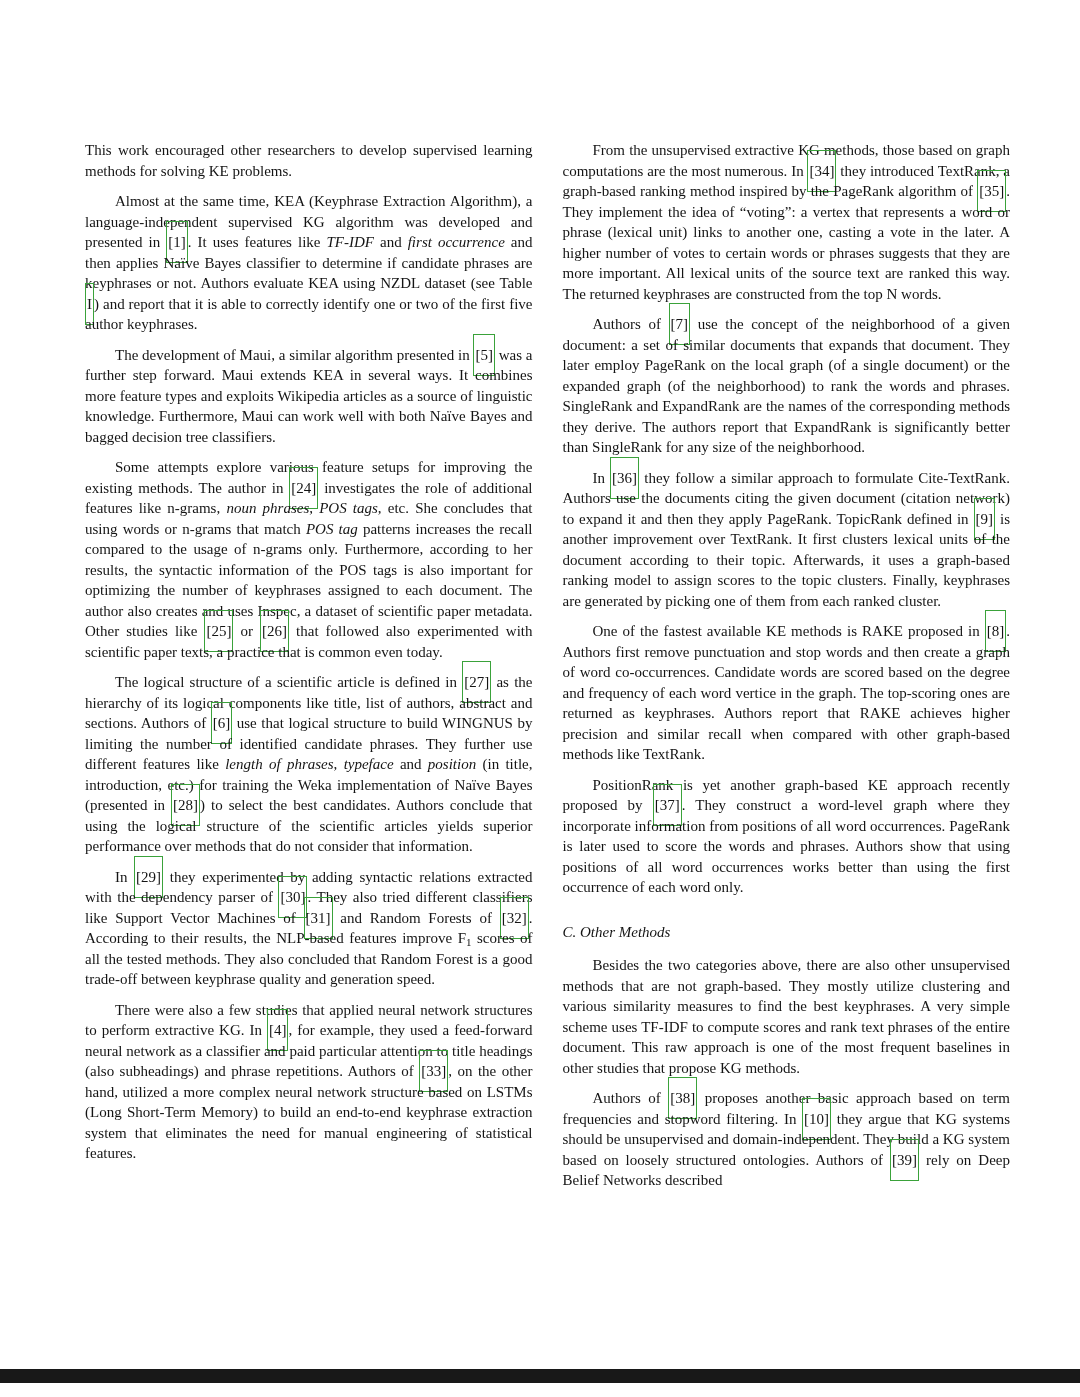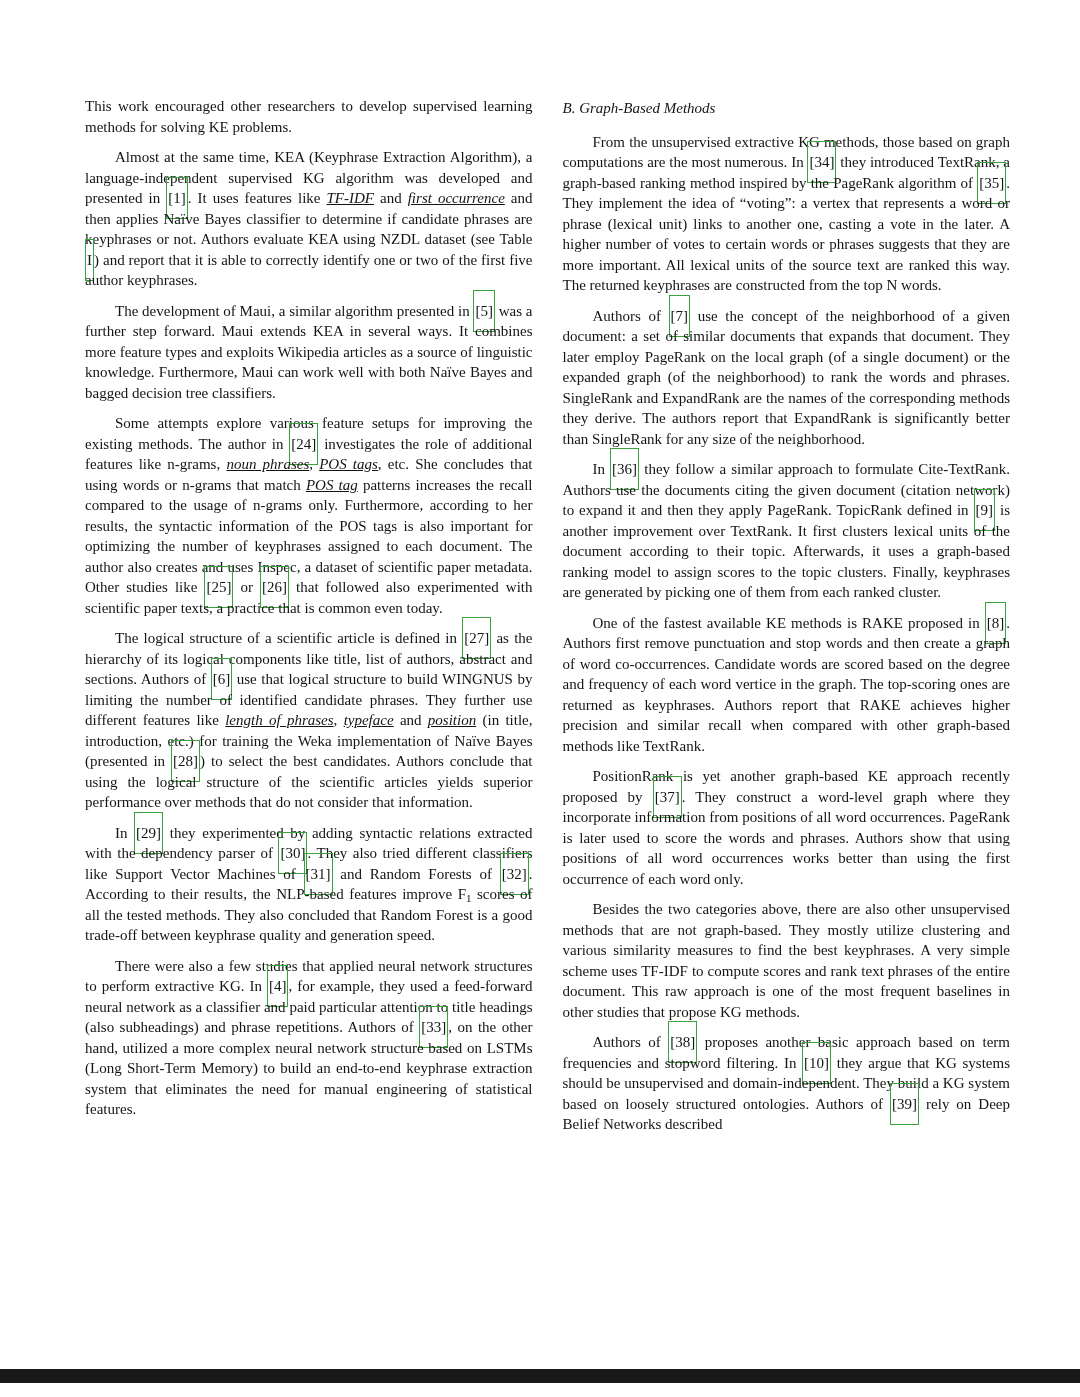--- a/index.html
+++ b/index.html
@@ -22,20 +22,21 @@
   }
   .columns {
     display: flex;
     gap: 30px;
   }
   .column {
     flex: 1 1 0;
     text-align: justify;
     font-size: 15px;
     line-height: 20.5px;
+    margin-top: 44px;
   }
   .para {
     margin: 0 0 10px 0;
   }
   .para.indent {
     text-indent: 2em;
   }
   .section-heading {
     font-size: 15px;
     font-weight: normal;
@@ -45,21 +46,21 @@
     text-indent: 0;
   }
   .section-heading.spaced-top {
     margin-top: 24px;
   }
   .cite {
     border: 1.5px solid #3aa23a;
     padding: 12px 1px;
     cursor: pointer;
   }
-  i { font-style: italic; text-decoration: underline; }
+  i { font-style: italic; }
   sub {
     font-size: 11px;
     vertical-align: -3px;
     line-height: 0;
   }
   .bottom-bar {
     position: absolute;
     left: 0;
     bottom: 0;
     width: 1080px;
@@ -75,24 +76,24 @@
     <div class="column">
         <p class="para">This work encouraged other researchers to develop supervised learning methods for solving KE problems.</p>
         <p class="para indent">Almost at the same time, KEA (Keyphrase Extraction Algorithm), a language-independent supervised KG algorithm was developed and presented in <span class="cite">[1]</span>. It uses features like <i>TF-IDF</i> and <i>first occurrence</i> and then applies Naïve Bayes classifier to determine if candidate phrases are keyphrases or not. Authors evaluate KEA using NZDL dataset (see Table <span class="cite">I</span>) and report that it is able to correctly identify one or two of the first five author keyphrases.</p>
         <p class="para indent">The development of Maui, a similar algorithm presented in <span class="cite">[5]</span> was a further step forward. Maui extends KEA in several ways. It combines more feature types and exploits Wikipedia articles as a source of linguistic knowledge. Furthermore, Maui can work well with both Naïve Bayes and bagged decision tree classifiers.</p>
         <p class="para indent">Some attempts explore various feature setups for improving the existing methods. The author in <span class="cite">[24]</span> investigates the role of additional features like n-grams, <i>noun phrases</i>, <i>POS tags</i>, etc. She concludes that using words or n-grams that match <i>POS tag</i> patterns increases the recall compared to the usage of n-grams only. Furthermore, according to her results, the syntactic information of the POS tags is also important for optimizing the number of keyphrases assigned to each document. The author also creates and uses Inspec, a dataset of scientific paper metadata. Other studies like <span class="cite">[25]</span> or <span class="cite">[26]</span> that followed also experimented with scientific paper texts, a practice that is common even today.</p>
         <p class="para indent">The logical structure of a scientific article is defined in <span class="cite">[27]</span> as the hierarchy of its logical components like title, list of authors, abstract and sections. Authors of <span class="cite">[6]</span> use that logical structure to build WINGNUS by limiting the number of identified candidate phrases. They further use different features like <i>length of phrases</i>, <i>typeface</i> and <i>position</i> (in title, introduction, etc.) for training the Weka implementation of Naïve Bayes (presented in <span class="cite">[28]</span>) to select the best candidates. Authors conclude that using the logical structure of the scientific articles yields superior performance over methods that do not consider that information.</p>
         <p class="para indent">In <span class="cite">[29]</span> they experimented by adding syntactic relations extracted with the dependency parser of <span class="cite">[30]</span>. They also tried different classifiers like Support Vector Machines of <span class="cite">[31]</span> and Random Forests of <span class="cite">[32]</span>. According to their results, the NLP-based features improve F<sub>1</sub> scores of all the tested methods. They also concluded that Random Forest is a good trade-off between keyphrase quality and generation speed.</p>
         <p class="para indent">There were also a few studies that applied neural network structures to perform extractive KG. In <span class="cite">[4]</span>, for example, they used a feed-forward neural network as a classifier and paid particular attention to title headings (also subheadings) and phrase repetitions. Authors of <span class="cite">[33]</span>, on the other hand, utilized a more complex neural network structure based on LSTMs (Long Short-Term Memory) to build an end-to-end keyphrase extraction system that eliminates the need for manual engineering of statistical features.</p>
       </div>
     <div class="column">
-        <h3 class="section-heading">B. Graph-Based Methods</h3>
         <p class="para indent">From the unsupervised extractive KG methods, those based on graph computations are the most numerous. In <span class="cite">[34]</span> they introduced TextRank, a graph-based ranking method inspired by the PageRank algorithm of <span class="cite">[35]</span>. They implement the idea of “voting”: a vertex that represents a word or phrase (lexical unit) links to another one, casting a vote in the later. A higher number of votes to certain words or phrases suggests that they are more important. All lexical units of the source text are ranked this way. The returned keyphrases are constructed from the top N words.</p>
         <p class="para indent">Authors of <span class="cite">[7]</span> use the concept of the neighborhood of a given document: a set of similar documents that expands that document. They later employ PageRank on the local graph (of a single document) or the expanded graph (of the neighborhood) to rank the words and phrases. SingleRank and ExpandRank are the names of the corresponding methods they derive. The authors report that ExpandRank is significantly better than SingleRank for any size of the neighborhood.</p>
         <p class="para indent">In <span class="cite">[36]</span> they follow a similar approach to formulate Cite-TextRank. Authors use the documents citing the given document (citation network) to expand it and then they apply PageRank. TopicRank defined in <span class="cite">[9]</span> is another improvement over TextRank. It first clusters lexical units of the document according to their topic. Afterwards, it uses a graph-based ranking model to assign scores to the topic clusters. Finally, keyphrases are generated by picking one of them from each ranked cluster.</p>
         <p class="para indent">One of the fastest available KE methods is RAKE proposed in <span class="cite">[8]</span>. Authors first remove punctuation and stop words and then create a graph of word co-occurrences. Candidate words are scored based on the degree and frequency of each word vertice in the graph. The top-scoring ones are returned as keyphrases. Authors report that RAKE achieves higher precision and similar recall when compared with other graph-based methods like TextRank.</p>
         <p class="para indent">PositionRank is yet another graph-based KE approach recently proposed by <span class="cite">[37]</span>. They construct a word-level graph where they incorporate information from positions of all word occurrences. PageRank is later used to score the words and phrases. Authors show that using positions of all word occurrences works better than using the first occurrence of each word only.</p>
+        <h3 class="section-heading spaced-top">C. Other Methods</h3>
         <p class="para indent">Besides the two categories above, there are also other unsupervised methods that are not graph-based. They mostly utilize clustering and various similarity measures to find the best keyphrases. A very simple scheme uses TF-IDF to compute scores and rank text phrases of the entire document. This raw approach is one of the most frequent baselines in other studies that propose KG methods.</p>
         <p class="para indent">Authors of <span class="cite">[38]</span> proposes another basic approach based on term frequencies and stopword filtering. In <span class="cite">[10]</span> they argue that KG systems should be unsupervised and domain-independent. They build a KG system based on loosely structured ontologies. Authors of <span class="cite">[39]</span> rely on Deep Belief Networks described</p>
       </div>
   </div>
   <div class="bottom-bar"></div>
 </div>
 
 </body></html>

